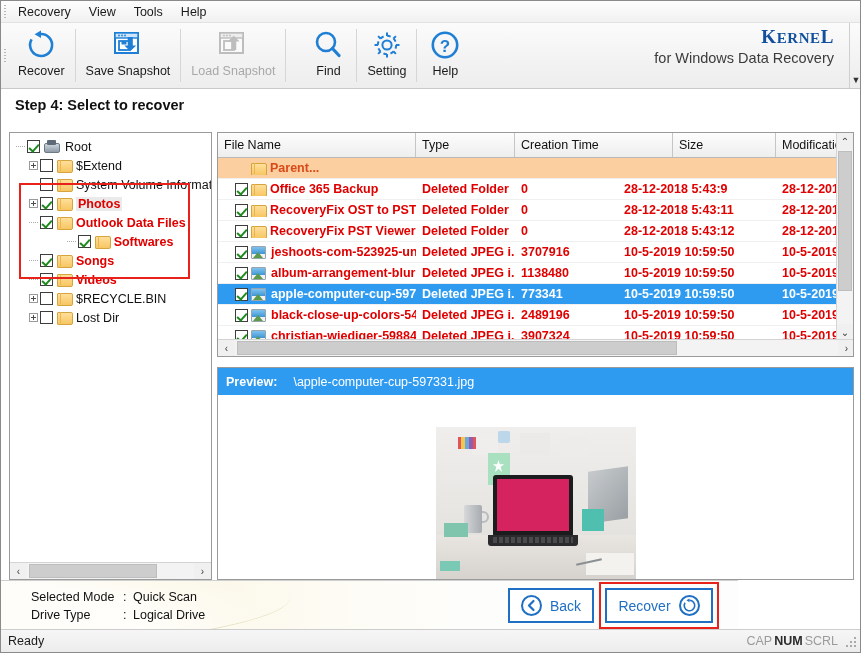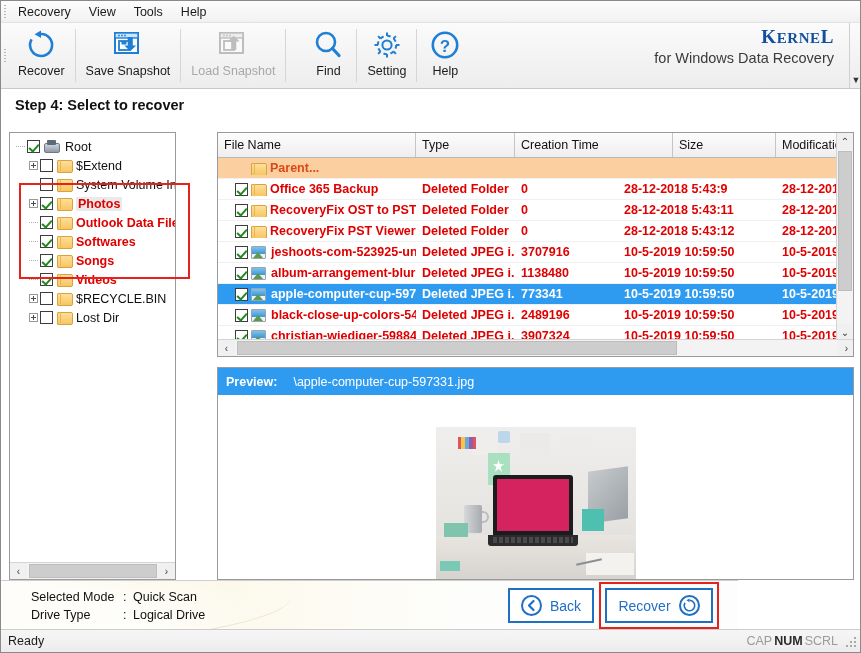--- a/index.html
+++ b/index.html
@@ -74,21 +74,21 @@
   .brand .sub { color:#3b3b3b; font-size:14.5px; line-height:18px; margin-top:1px; }
 
   
   .steptitle {
     position:absolute; left:14px; top:96px;
     font-size:14.5px; font-weight:bold; color:#111;
   }
 
   
   .treepanel {
-    position:absolute; left:8px; top:131px; width:167px; height:448px;
+    position:absolute; left:8px; top:131px; width:203px; height:448px;
     background:#fff; border:1px solid #9a9a9a;
     overflow:hidden;
   }
   .tree { padding:4px 0 0 2px; }
   .tnode {
     display:flex; align-items:center; height:19px; white-space:nowrap; cursor:default;
     padding-left:2px;
   }
   .expander {
     width:13px; height:19px; display:flex; align-items:center; justify-content:center;
@@ -450,21 +450,21 @@
           <span class="tlabel red sel">Photos</span>
         </div>
         <div class="tnode" style="padding-left: 15px;">
           <div class="dots">
             <i></i>
           </div>
           <div class="cbx on"></div>
           <div class="ficon"></div>
           <span class="tlabel red">Outlook Data Files</span>
         </div>
-        <div class="tnode" style="padding-left: 15px;">
+        <div class="tnode" style="padding-left: 15px; justify-content: center;">
           <div class="dots">
             <i></i>
           </div>
           <div class="cbx on"></div>
           <div class="ficon"></div>
           <span class="tlabel red">Softwares</span>
         </div>
         <div class="tnode" style="padding-left: 15px;">
           <div class="dots">
             <i></i>

